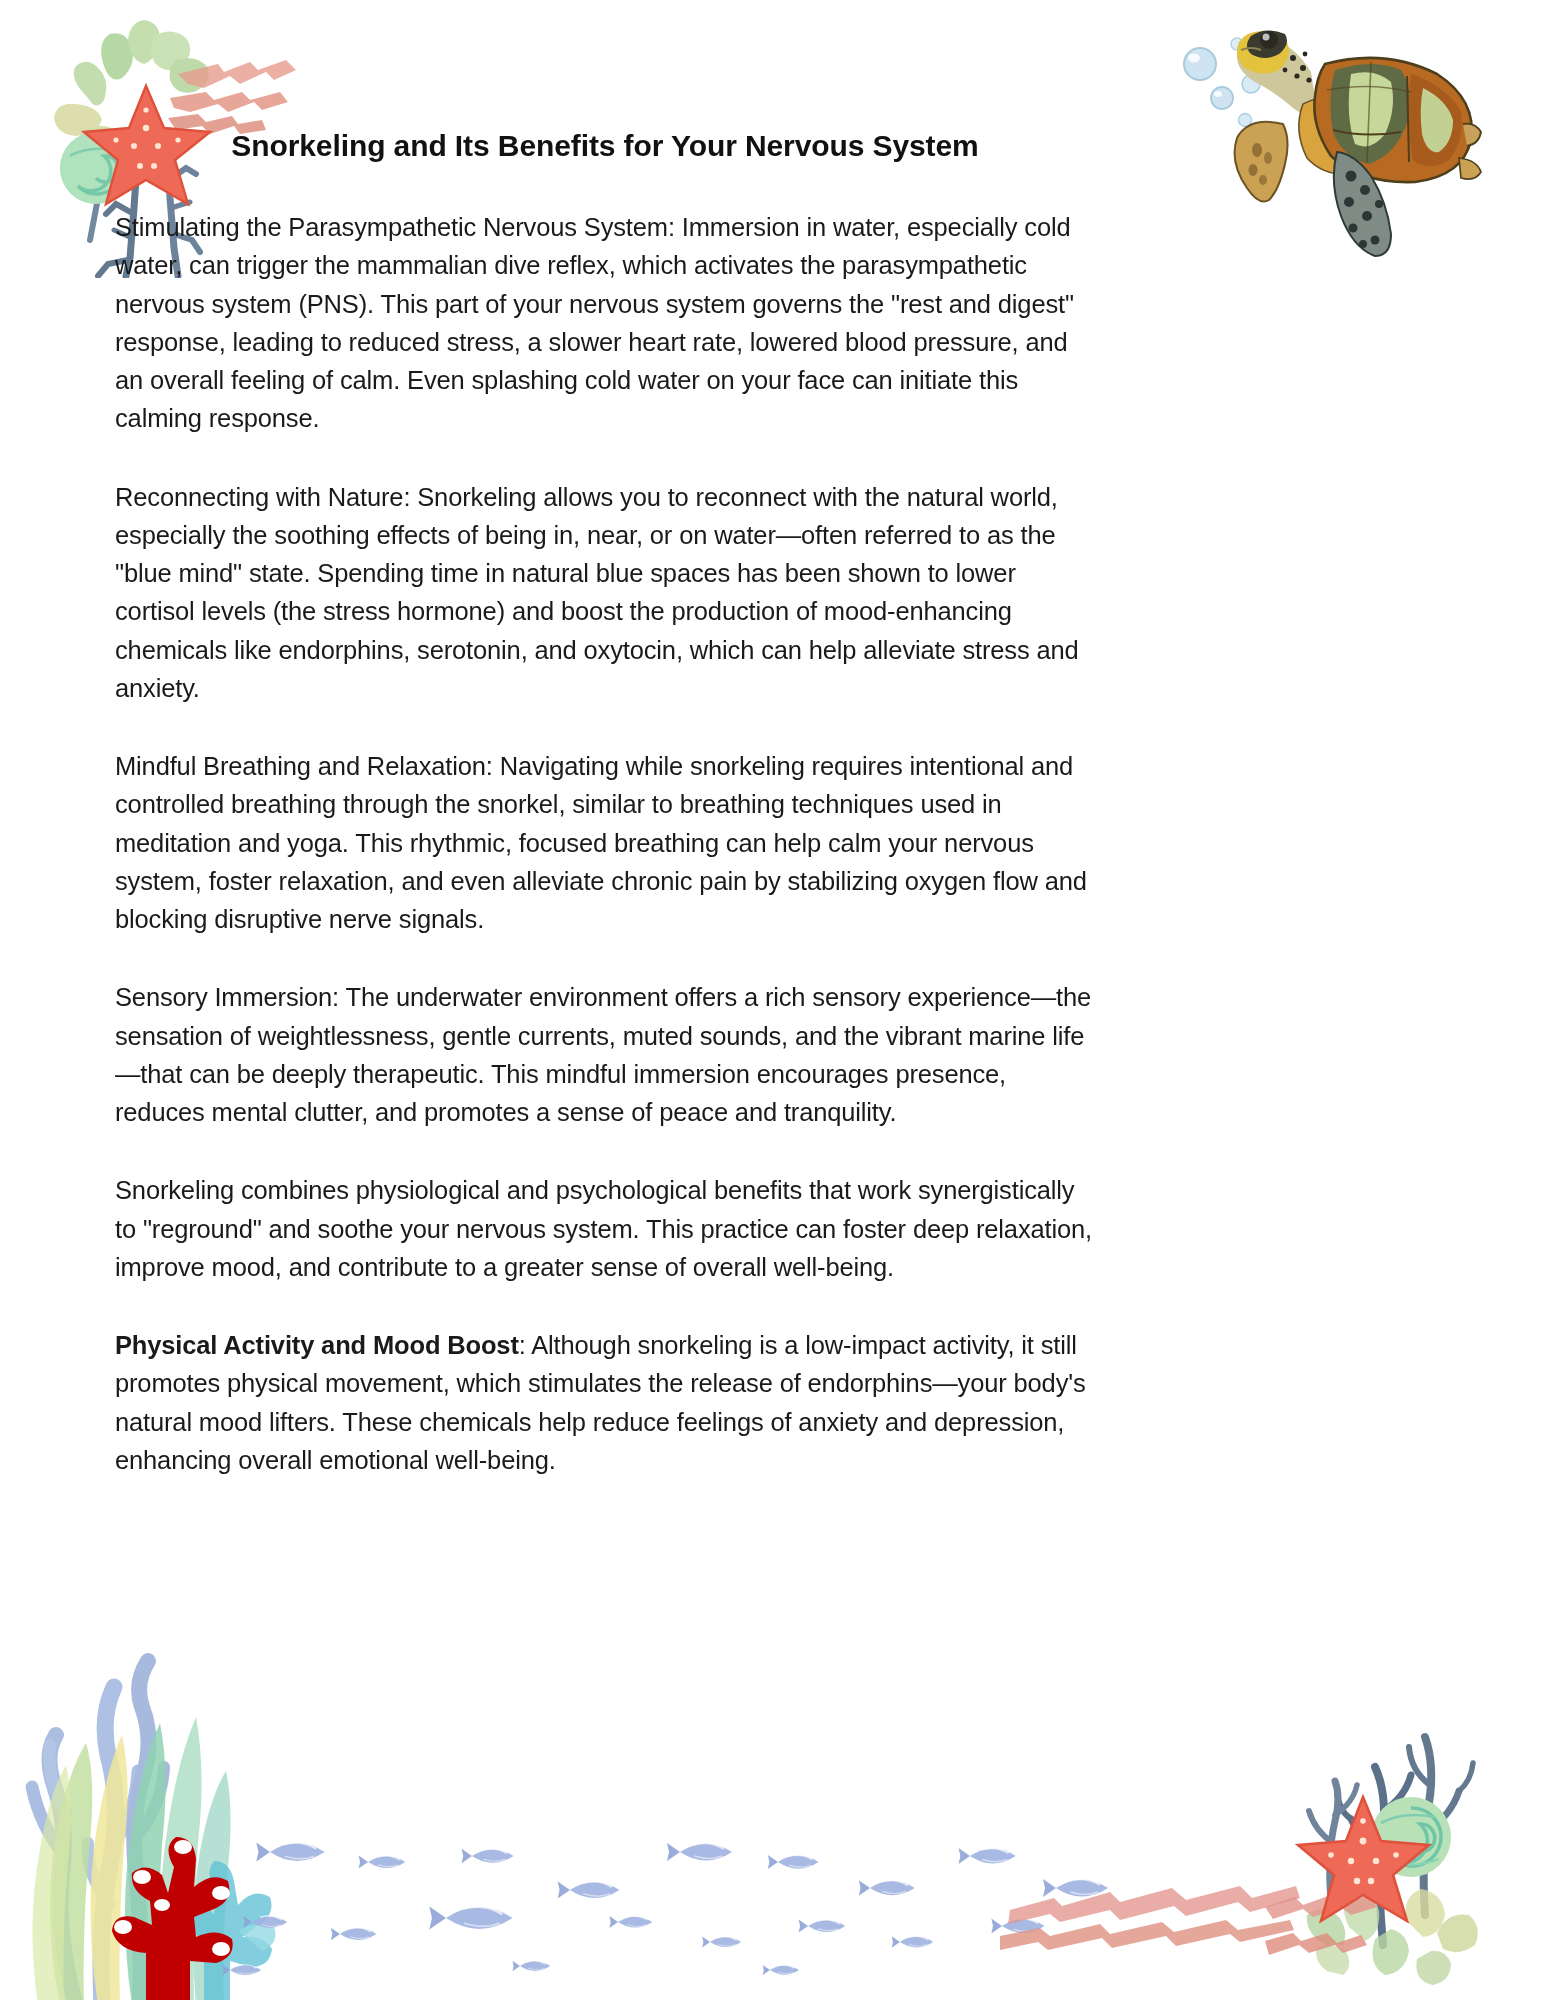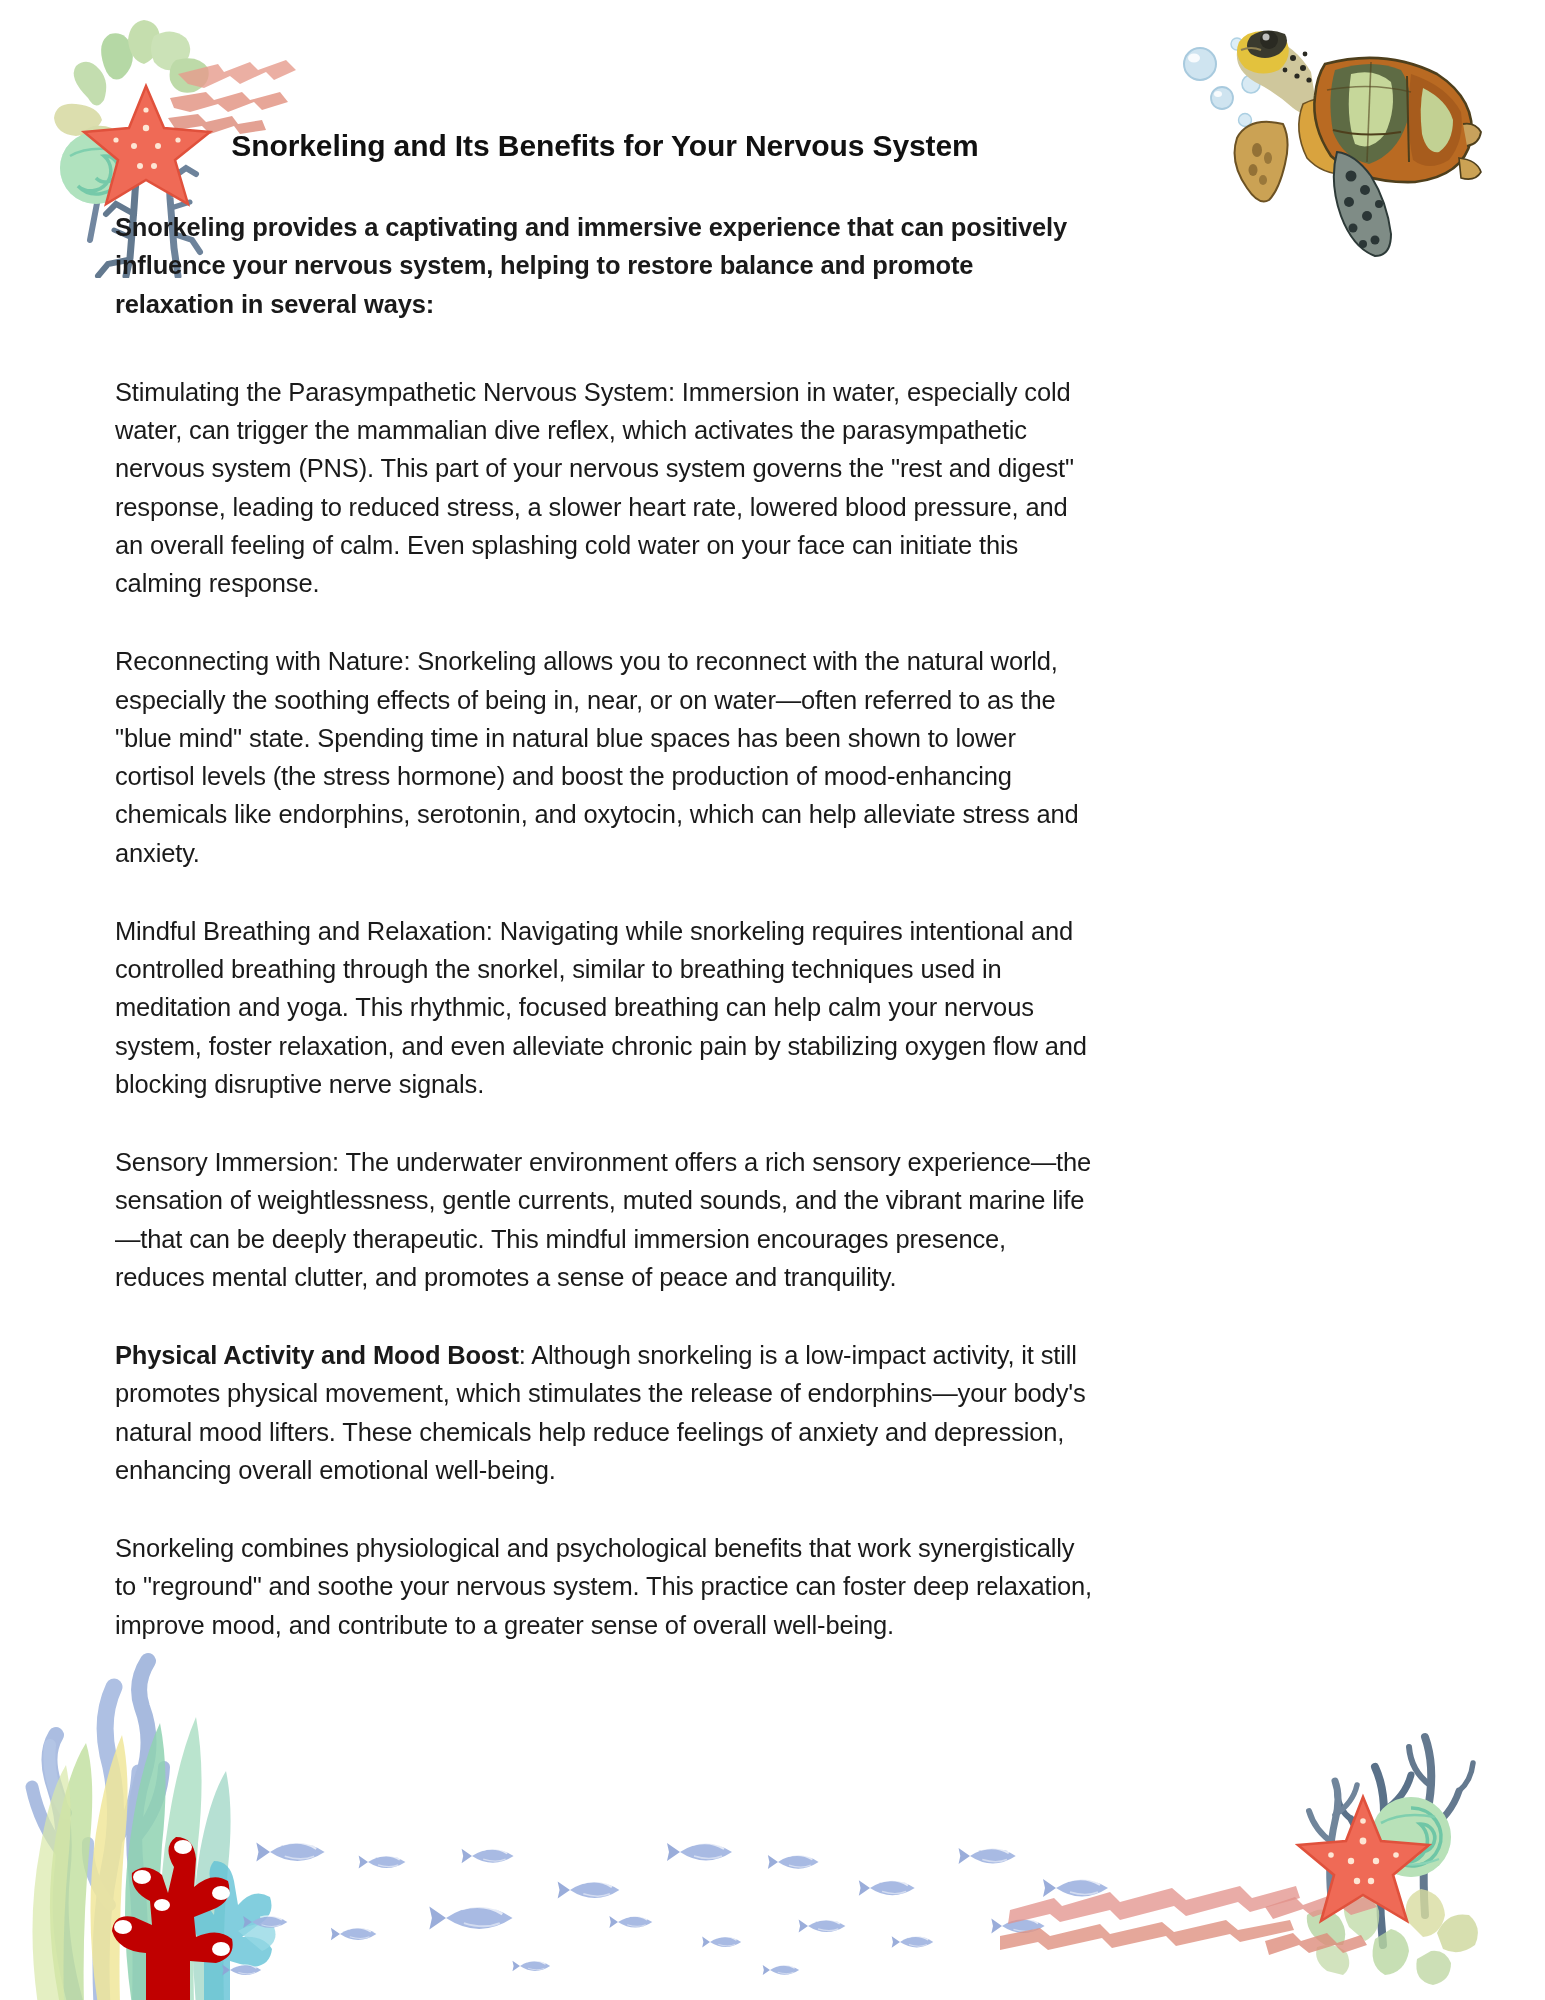--- a/index.html
+++ b/index.html
@@ -302,29 +302,28 @@
       <circle cx="98" cy="206" r="2.8" fill="#fde6d4"></circle>
       <circle cx="131" cy="240" r="2.8" fill="#fde6d4"></circle>
       <circle cx="66" cy="240" r="2.8" fill="#fde6d4"></circle>
     </g>
   </svg>
 
   <div class="content">
 
     <h1 class="doc-title">Snorkeling and Its Benefits for Your Nervous System</h1>
 
-    <p class="para lead">Snorkeling provides a captivating and immersive experience that can positively influence your nervous system, helping to restore balance and promote relaxation in several ways:</p>
 
     <p class="para"><span class="term">Stimulating the Parasympathetic Nervous System:</span><span> Immersion in water, especially cold water, can trigger the mammalian dive reflex, which activates the parasympathetic nervous system (PNS). This part of your nervous system governs the "rest and digest" response, leading to reduced stress, a slower heart rate, lowered blood pressure, and an overall feeling of calm. Even splashing cold water on your face can initiate this calming response.</span></p>
 
     <p class="para"><span class="term">Reconnecting with Nature:</span><span> Snorkeling allows you to reconnect with the natural world, especially the soothing effects of being in, near, or on water—often referred to as the "blue mind" state. Spending time in natural blue spaces has been shown to lower cortisol levels (the stress hormone) and boost the production of mood-enhancing chemicals like endorphins, serotonin, and oxytocin, which can help alleviate stress and anxiety.</span></p>
 
     <p class="para"><span class="term">Mindful Breathing and Relaxation:</span><span> Navigating while snorkeling requires intentional and controlled breathing through the snorkel, similar to breathing techniques used in meditation and yoga. This rhythmic, focused breathing can help calm your nervous system, foster relaxation, and even alleviate chronic pain by stabilizing oxygen flow and blocking disruptive nerve signals.</span></p>
 
     <p class="para"><span class="term">Sensory Immersion:</span><span> The underwater environment offers a rich sensory experience—the sensation of weightlessness, gentle currents, muted sounds, and the vibrant marine life—that can be deeply therapeutic. This mindful immersion encourages presence, reduces mental clutter, and promotes a sense of peace and tranquility.</span></p>
 
+    <p class="para">Snorkeling combines physiological and psychological benefits that work synergistically to "reground" and soothe your nervous system. This practice can foster deep relaxation, improve mood, and contribute to a greater sense of overall well-being.</p>
+
     <p class="para"><span class="term-nc">Physical Activity and Mood Boost</span><span>: Although snorkeling is a low-impact activity, it still promotes physical movement, which stimulates the release of endorphins—your body's natural mood lifters. These chemicals help reduce feelings of anxiety and depression, enhancing overall emotional well-being.</span></p>
 
-    <p class="para">Snorkeling combines physiological and psychological benefits that work synergistically to "reground" and soothe your nervous system. This practice can foster deep relaxation, improve mood, and contribute to a greater sense of overall well-being.</p>
-
   </div>
 
 </div>
 
 </body></html>

